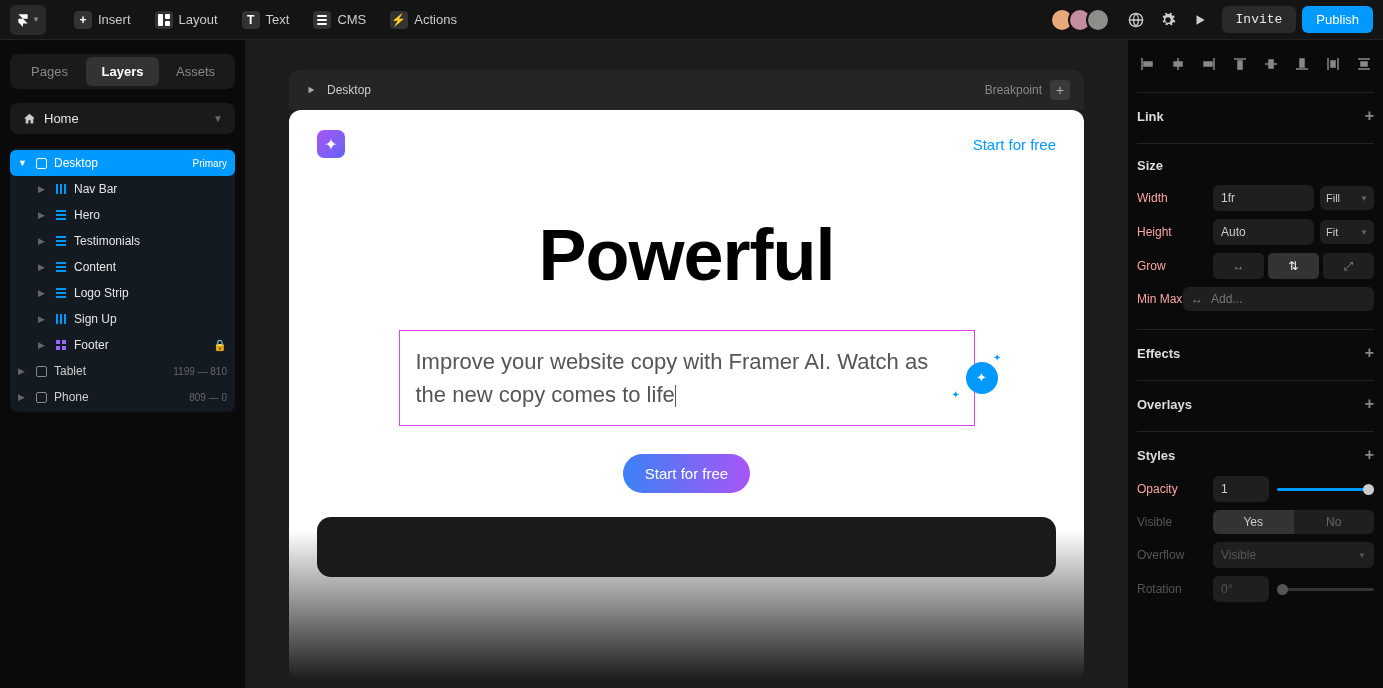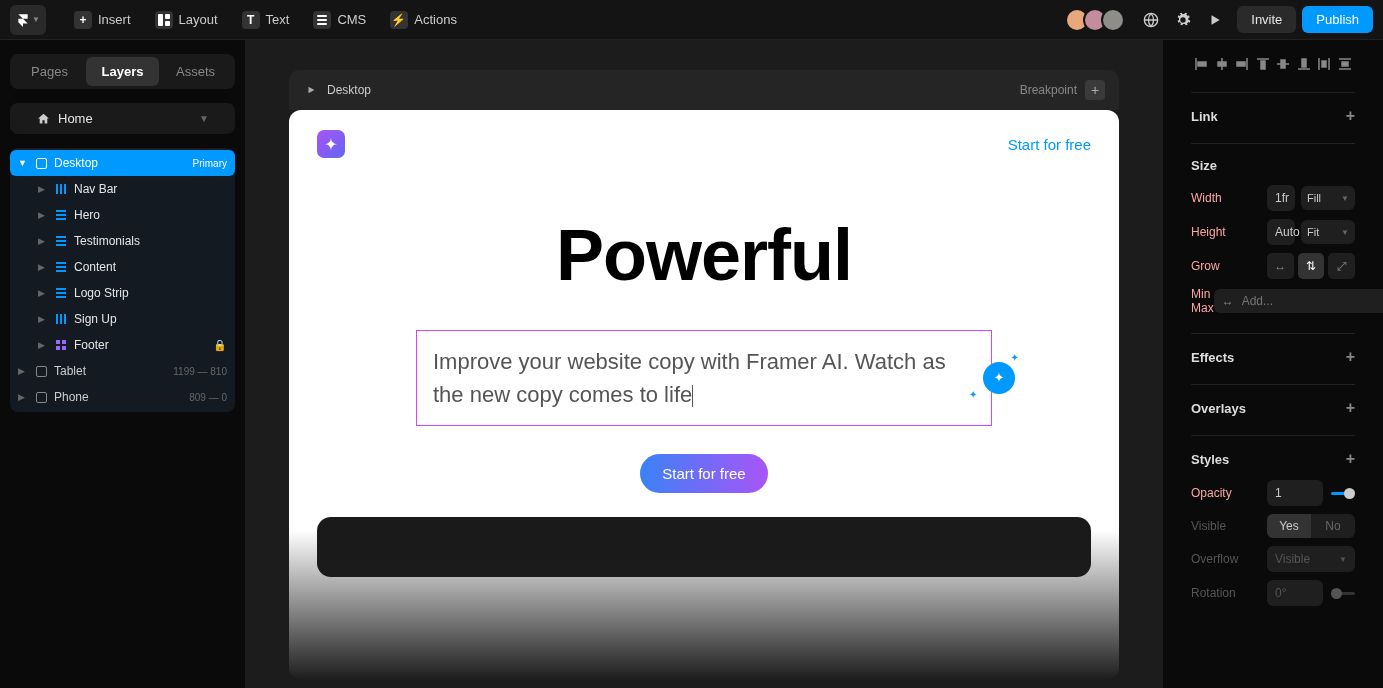--- a/index.html
+++ b/index.html
@@ -7,32 +7,32 @@
 
 
 .topbar { height: 40px; background: #141414; display: flex; align-items: center; padding: 0 10px; border-bottom: 1px solid #222; }
 .logo-btn { width: 36px; height: 30px; background: #2a2a2a; border-radius: 6px; display: flex; align-items: center; justify-content: center; gap: 2px; margin-right: 18px; cursor: pointer; }
 .tool-btn { display: flex; align-items: center; gap: 6px; padding: 4px 10px; border-radius: 6px; cursor: pointer; color: #ccc; margin-right: 4px; }
 .tool-icon { width: 18px; height: 18px; background: #333; border-radius: 4px; display: flex; align-items: center; justify-content: center; font-size: 12px; font-weight:bold; color:#fff; }
 .topbar-spacer { flex: 1; }
 .avatars { display: flex; margin-right: 10px; }
 .avatar { width: 24px; height: 24px; border-radius: 50%; border: 2px solid #141414; margin-left: -6px; }
 .icon-btn { width: 32px; height: 32px; display: flex; align-items: center; justify-content: center; cursor: pointer; border-radius: 6px; color: #ccc; }
-.invite-btn { padding: 6px 14px; background: #2a2a2a; border-radius: 6px; margin: 0 6px; cursor: pointer; color: #e5e5e5; font-weight:500; }
+.invite-btn { padding: 6px 14px; background: #2a2a2a; border-radius: 6px; margin: 0 6px; cursor: pointer; color: #e5e5e5; font-weight:500;font-family:Liberation Mono, monospace; }
 .publish-btn { padding: 6px 14px; background: #0099ff; border-radius: 6px; cursor: pointer; color: #fff; font-weight: 500; }
 
 
 .main { display: flex; height: calc(100% - 40px); }
 
 
 .sidebar-left { width: 245px; background: #0a0a0a; display: flex; flex-direction: column; padding: 14px 10px; }
 .left-tabs { display: flex; background: #1a1a1a; border-radius: 8px; padding: 3px; margin-bottom: 14px; }
 .left-tab { flex: 1; text-align: center; padding: 7px 0; border-radius: 6px; cursor: pointer; color: #888; font-weight:500; }
 .left-tab.active { background: #333; color: #fff; font-weight: bold; }
-.home-select { display: flex; align-items: center; gap: 8px; padding: 8px 26px; background: #1a1a1a; border-radius: 8px; margin-bottom: 14px; cursor: pointer; }
+.home-select { display: flex; align-items: center; gap: 8px; padding: 8px 12px; background: #1a1a1a; border-radius: 8px; margin-bottom: 14px; cursor: pointer; }
 .home-icon { width: 14px; height: 14px; display:flex; align-items:center; justify-content:center; color:#ccc; }
 .home-chevron { margin-left: auto; color: #666; font-size: 10px; }
 .layer-tree { display: flex; flex-direction: column; background: #141a22; border-radius: 8px; padding: 2px 0; }
 .layer-row { display: flex; align-items: center; padding: 6px 8px; cursor: pointer; gap: 6px; font-size: 12px; }
 .layer-row.primary { background: #0099ff; border-radius: 6px; color: #fff; }
 .layer-row .chevron { width: 10px; color: #666; font-size: 9px; }
 .layer-row .licon { width: 14px; height: 14px; display: flex; align-items: center; justify-content: center; }
 .layer-row .badge { margin-left: auto; font-size: 10px; color: #fff; }
 .layer-row.indented { padding-left: 28px; }
 .layer-row .dims { margin-left: auto; font-size: 10px; color: #666; }
@@ -59,21 +59,21 @@
 .hero-sub { font-size: 22px; color: #555; line-height: 1.5; }
 .caret { display:inline-block; width:1px; height:22px; background:#555; vertical-align:middle; }
 .sparkle-badge { position: absolute; right: -24px; top: 50%; transform: translateY(-50%); width: 32px; height: 32px; background: #0099ff; border-radius: 50%; display:flex; align-items:center; justify-content:center; color:#fff; }
 .sparkle-badge::before, .sparkle-badge::after { content:'✦'; position:absolute; color:#0099ff; font-size:10px; }
 .sparkle-badge::before { top:-10px; right:-4px; }
 .sparkle-badge::after { bottom:-6px; left:-14px; }
 .hero-cta { display: block; width: fit-content; margin: 28px auto 0; padding: 11px 22px; background: linear-gradient(90deg, #3b82f6, #a855f7); color: #fff; border-radius: 24px; font-weight: 500; font-size: 15px; }
 .next-section { margin-top: 24px; height: 60px; background: #1a1a1a; border-radius: 14px; }
 
 
-.sidebar-right { width: 220px; background: #0a0a0a; padding: 14px 28px; overflow-y: auto; }
+.sidebar-right { width: 255px; background: #0a0a0a; padding: 14px 9px; overflow-y: auto; }
 .align-row { display: flex; justify-content: space-between; margin-bottom: 18px; }
 .align-btn { width: 20px; height: 20px; display: flex; align-items: center; justify-content: center; cursor: pointer; color: #888; }
 .section { margin-bottom: 18px; border-top:1px solid #222; padding-top:14px; }
 .section:first-of-type { border-top:none; padding-top:0; }
 .section-header { display: flex; align-items: center; justify-content: space-between; margin-bottom: 12px; font-weight: 600; color: #ddd; }
 .section-header .plus { cursor: pointer; color: #888; font-size: 16px; }
 .prop-row { display: flex; align-items: center; margin-bottom: 8px; font-size: 12px; }
 .prop-label { width: 76px; color: #fca5a5; }
 .prop-input { flex: 1; background: #1f1f1f; border-radius: 6px; padding: 6px 8px; color: #ccc; min-width: 0; border:none; font-size:12px; }
 .prop-select { width: 54px; background: #1f1f1f; border-radius: 6px; padding: 6px 6px; margin-left: 6px; color: #ccc; display: flex; align-items: center; justify-content: space-between; cursor: pointer; font-size:11px; }

